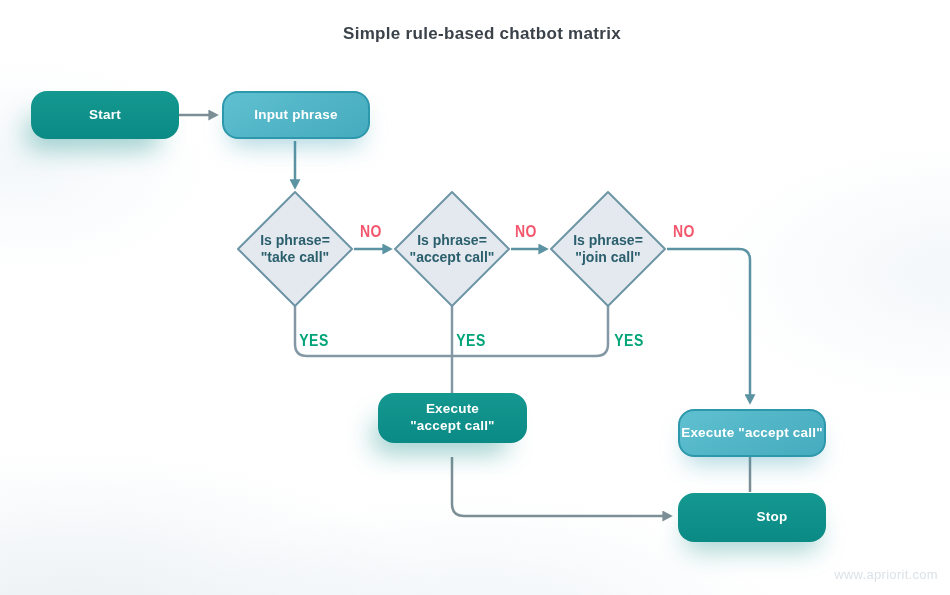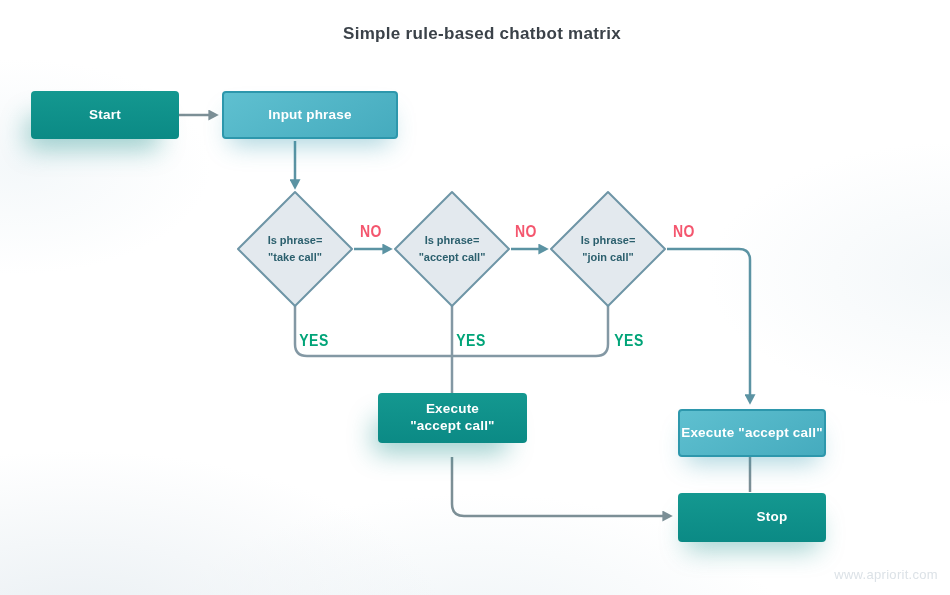--- a/index.html
+++ b/index.html
@@ -31,49 +31,49 @@
     margin-left: 7px;
   }
   svg.wires { position: absolute; inset: 0; }
 
   .node {
     position: absolute;
     display: flex;
     align-items: center;
     justify-content: center;
     text-align: center;
-    border-radius: 4px;
+    border-radius: 16px;
     color: #ffffff;
     font-size: 13.5px;
     font-weight: bold;
     letter-spacing: 0.2px;
     line-height: 1.25;
   }
   .node.dark {
     background: linear-gradient(180deg, #149890 0%, #0b8a85 100%);
   }
   .node.light {
     background: linear-gradient(150deg, #5fc0d0 0%, #45abbe 100%);
     border: 2px solid #2d97ac;
   }
   .glow-left  { box-shadow: -12px 18px 26px -8px rgba(18,140,136,0.42); }
   .glow-down  { box-shadow: 0 16px 26px -8px rgba(18,140,136,0.40); }
   .glow-cyan  { box-shadow: 0 14px 24px -8px rgba(45,151,172,0.40); }
 
   .node-start   { left: 31px;  top: 91px;  width: 148px; height: 48px; }
-  .node-input   { left: 222px; top: 91px;  width: 176px; height: 48px; }
+  .node-input   { left: 222px; top: 91px;  width: 148px; height: 48px; }
   .node-exec-main  { left: 378px; top: 393px; width: 149px; height: 50px; }
   .node-exec-right { left: 678px; top: 409px; width: 148px; height: 48px; }
   .node-stop    { left: 678px; top: 493px; width: 148px; height: 49px; padding-left: 40px; }
 
   .diamond-label {
     position: absolute;
     width: 140px;
     text-align: center;
-    font-size: 11px;
+    font-size: 14px;
     font-weight: bold;
     line-height: 17px;
     color: #2b5f6d;
   }
   .dlabel-1 { left: 225px; top: 232px; }
   .dlabel-2 { left: 382px; top: 232px; }
   .dlabel-3 { left: 538px; top: 232px; }
 
   .edge-label {
     position: absolute;

